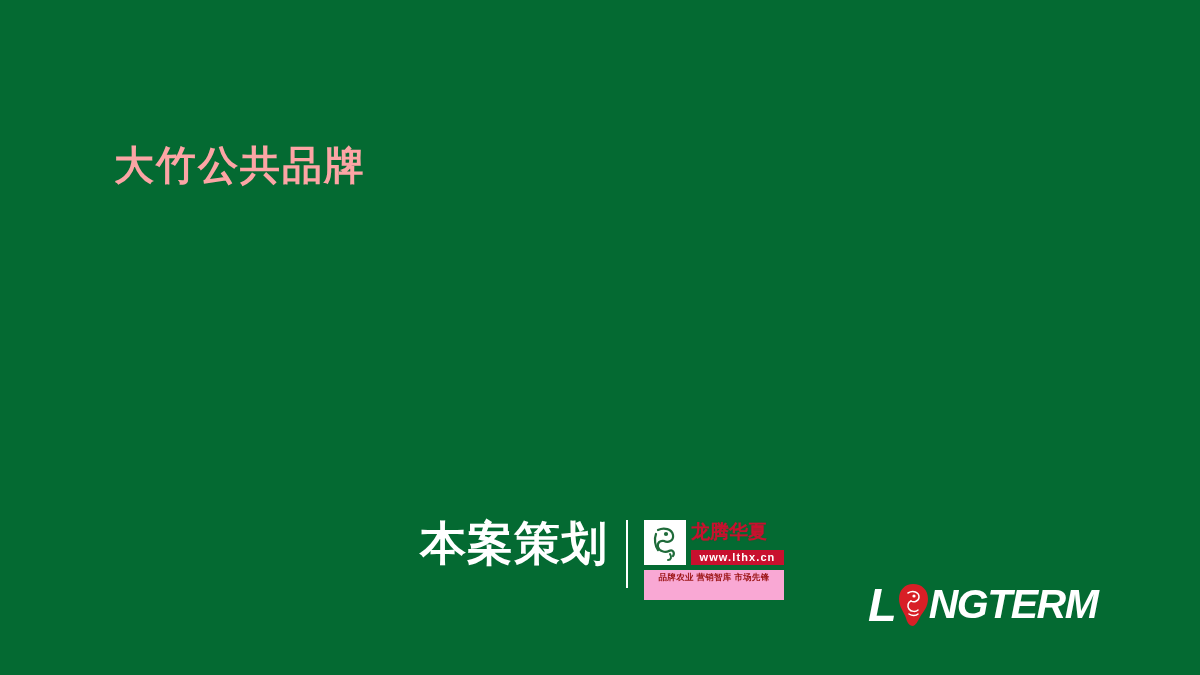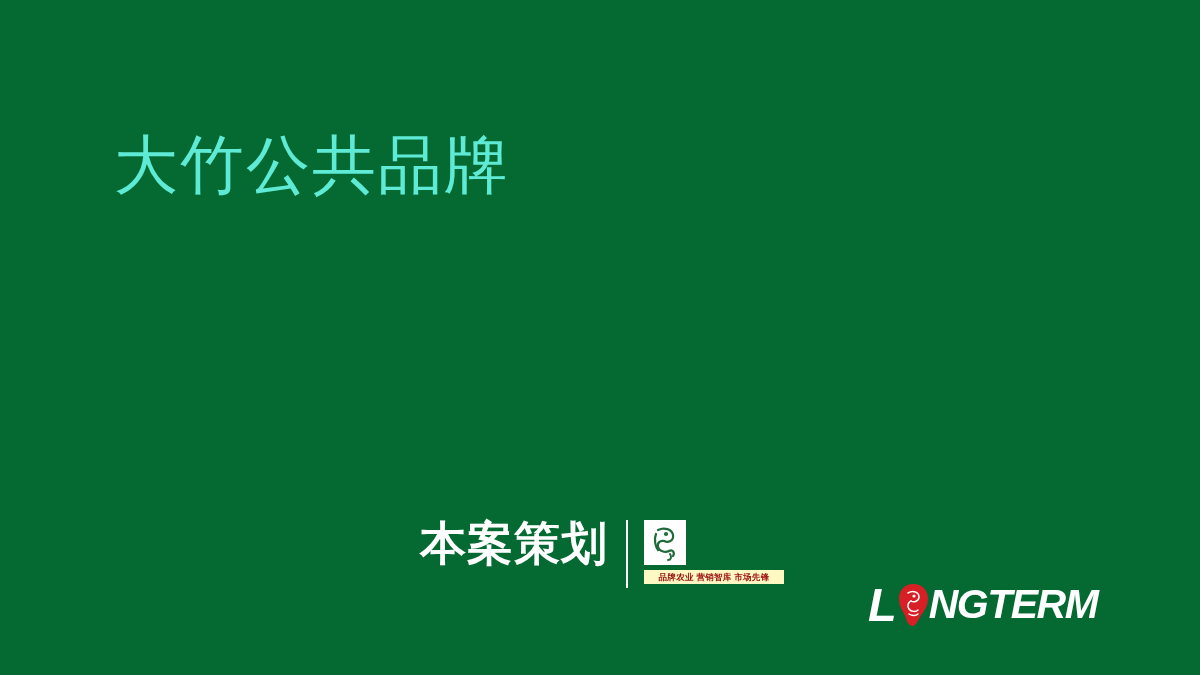--- a/index.html
+++ b/index.html
@@ -19,24 +19,24 @@
   }
 
   
   .title-block {
     position: absolute;
     left: 114px;
     top: 132px;
     width: 700px;
   }
   .title-line {
-    color: #5eead4;
-    font-size: 64px;
+    color: #fca5a5;
+    font-size: 40px;
     line-height: 66px;
-    font-weight: 400;
+    font-weight: 700;
     letter-spacing: 2px;
     white-space: nowrap;
   }
   .subtitle {
     position: absolute;
     left: 115px;
     top: 305px;
     color: #e3e9e4;
     font-size: 16.5px;
     font-weight: 700;
@@ -109,26 +109,26 @@
     font-size: 11px;
     font-weight: 700;
     line-height: 15px;
     letter-spacing: 1.1px;
     text-align: center;
     white-space: nowrap;
     font-family: "Liberation Sans", "DejaVu Sans", sans-serif;
   }
   .lthx-tagline {
     margin-top: 5px;
-    background: #fef9c3;
+    background: #f9a8d4;
     color: #9b1414;
     font-size: 8.5px;
     font-weight: 700;
     line-height: 14px;
-    height: 14px;
+    height: 30px;
     letter-spacing: .3px;
     text-align: center;
     white-space: nowrap;
     overflow: hidden;
   }
 
   
   .longterm {
     position: absolute;
     left: 868px;
@@ -199,20 +199,24 @@
               <path d="M14 10 C20 7, 28 9, 29 15 C30 21, 24 23, 20 21"></path>
               <path d="M20 21 C16 20, 13 23, 14 27 C15 31, 21 33, 25 31"></path>
               <path d="M25 31 C29 29, 31 33, 29 36"></path>
               <path d="M12 14 C10 19, 11 26, 14 30"></path>
             </g>
             <circle cx="22" cy="14" r="2.1" fill="#1f6b3a"></circle>
             <path d="M26 34 C28 37, 27 40, 24 40" fill="none" stroke="#1f6b3a" stroke-width="2" stroke-linecap="round"></path>
           </svg>
         </div>
 
+        <div class="lthx-words">
+          <div class="lthx-cn">龙腾华夏</div>
+          <div class="lthx-url">www.lthx.cn</div>
+        </div>
 
       </div>
       <div class="lthx-tagline">品牌农业  营销智库  市场先锋</div>
     </div>
 
   </div>
 
   <div class="longterm">
     <span class="lt-l">L</span>
     <span class="lt-dragon">

